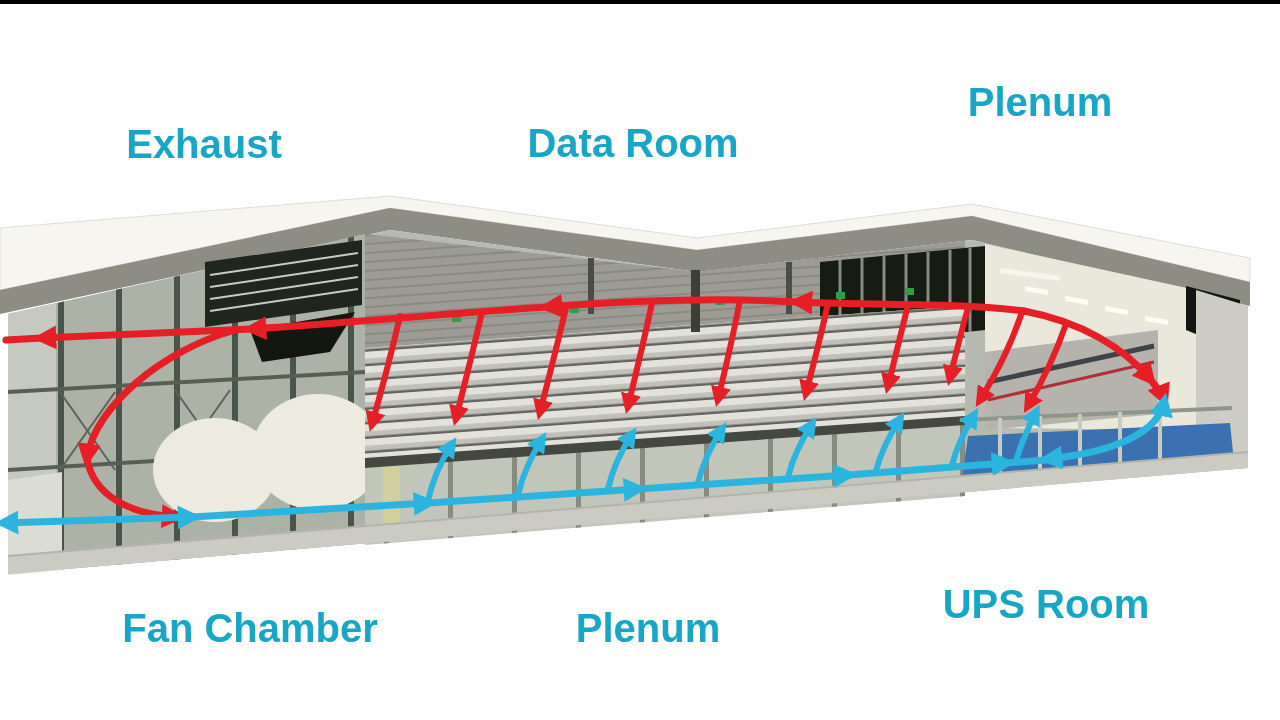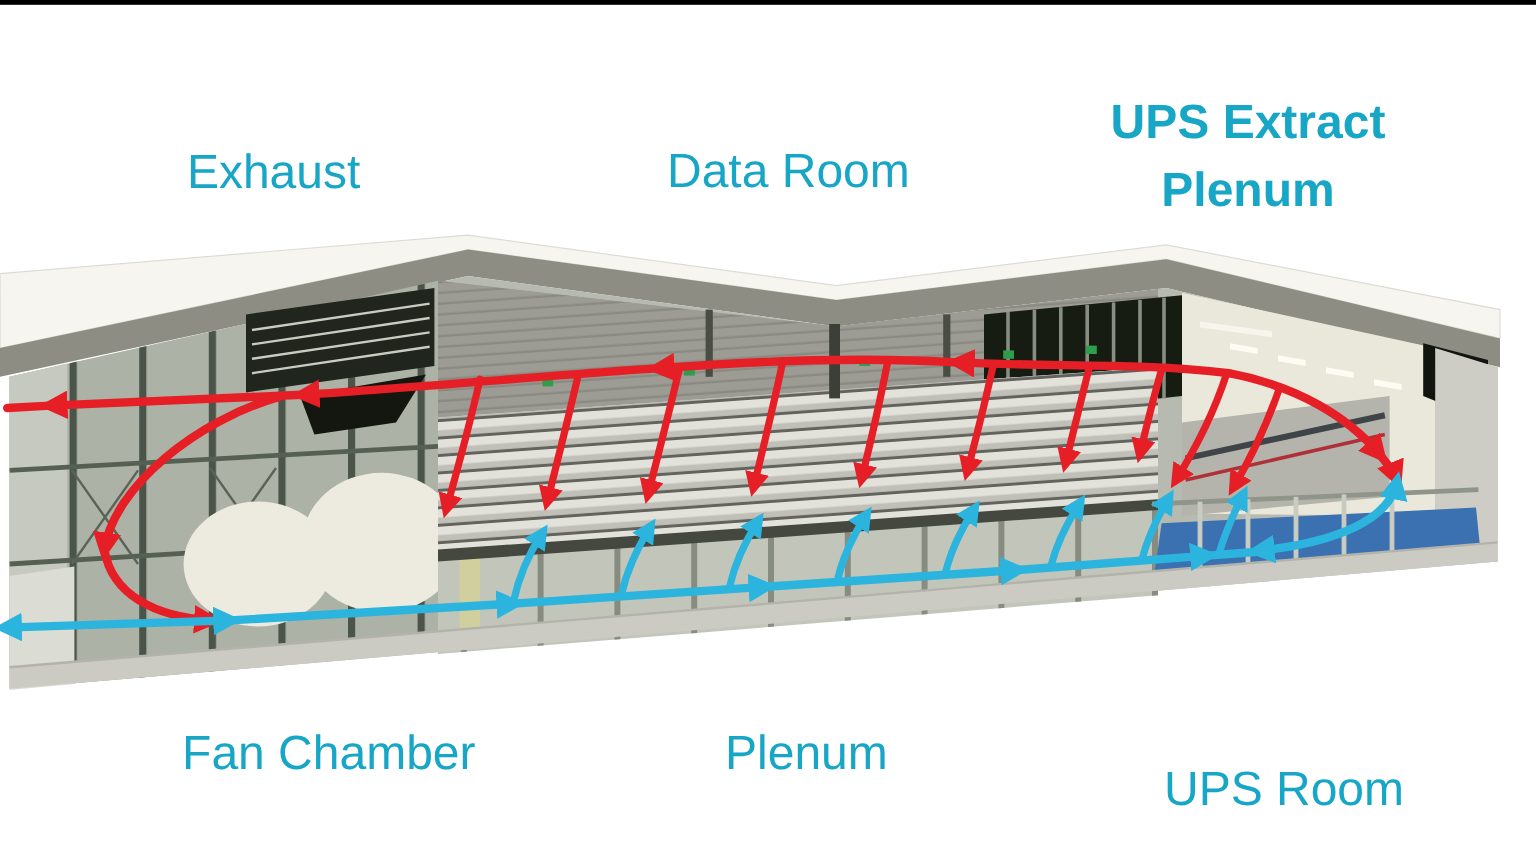--- a/index.html
+++ b/index.html
@@ -5,22 +5,22 @@
   :root{
     --teal:#17a6c6;
     --red:#e61f26;
     --blue:#2bb5de;
   }
   html,body{margin:0;padding:0;background:#ffffff;}
   body{width:1280px;height:720px;overflow:hidden;position:relative;
        font-family:"Liberation Sans", sans-serif;}
   .topbar{position:absolute;left:0;top:0;width:1280px;height:4px;background:#000;}
   .stage{position:absolute;left:0;top:0;width:1280px;height:720px;}
-  .lbl{position:absolute;color:var(--teal);font-weight:normal;font-size:40px;
-       white-space:nowrap;transform:translateX(-50%);letter-spacing:0px;margin-left:24px;}
+  .lbl{position:absolute;color:var(--teal);font-weight:bold;font-size:40px;
+       white-space:nowrap;transform:translateX(-50%);letter-spacing:0px;}
   .lbl2{position:absolute;color:var(--teal);font-weight:bold;font-size:40px;
         text-align:center;transform:translateX(-50%);line-height:57px;}
   svg{position:absolute;left:0;top:0;}
   .hot{stroke:var(--red);fill:none;stroke-linecap:round;stroke-linejoin:round;}
   .cold{stroke:var(--blue);fill:none;stroke-linecap:round;stroke-linejoin:round;}
   .mh{fill:var(--red);}
   .mc{fill:var(--blue);}
 </style>
 </head>
 <body>
@@ -174,21 +174,20 @@
       <path class="cold" stroke-width="6" d="M788,477 Q794,452 812,424" marker-end="url(#ba)"></path>
       <path class="cold" stroke-width="6" d="M876,471 Q882,447 900,419" marker-end="url(#ba)"></path>
       <path class="cold" stroke-width="6" d="M952,465 Q958,442 974,415" marker-end="url(#ba)"></path>
       <path class="cold" stroke-width="6" d="M1016,461 Q1022,440 1036,412" marker-end="url(#ba)"></path>
     </g>
   </svg>
 
   <div class="lbl" style="left:204px;top:122px">Exhaust</div>
   <div class="lbl" style="left:633px;top:121px">Data Room</div>
   <div class="lbl2" style="left:1040px;top:74px">
-    <div>UPS Extract</div>
     <div>Plenum</div>
   </div>
   <div class="lbl" style="left:250px;top:606px">Fan Chamber</div>
   <div class="lbl" style="left:648px;top:606px">Plenum</div>
-  <div class="lbl" style="left:1046px;top:636px">UPS Room</div>
+  <div class="lbl" style="left:1046px;top:582px">UPS Room</div>
 </div>
 
 <div class="topbar" style="background: rgb(0, 0, 0);"></div>
 
 </body></html>

